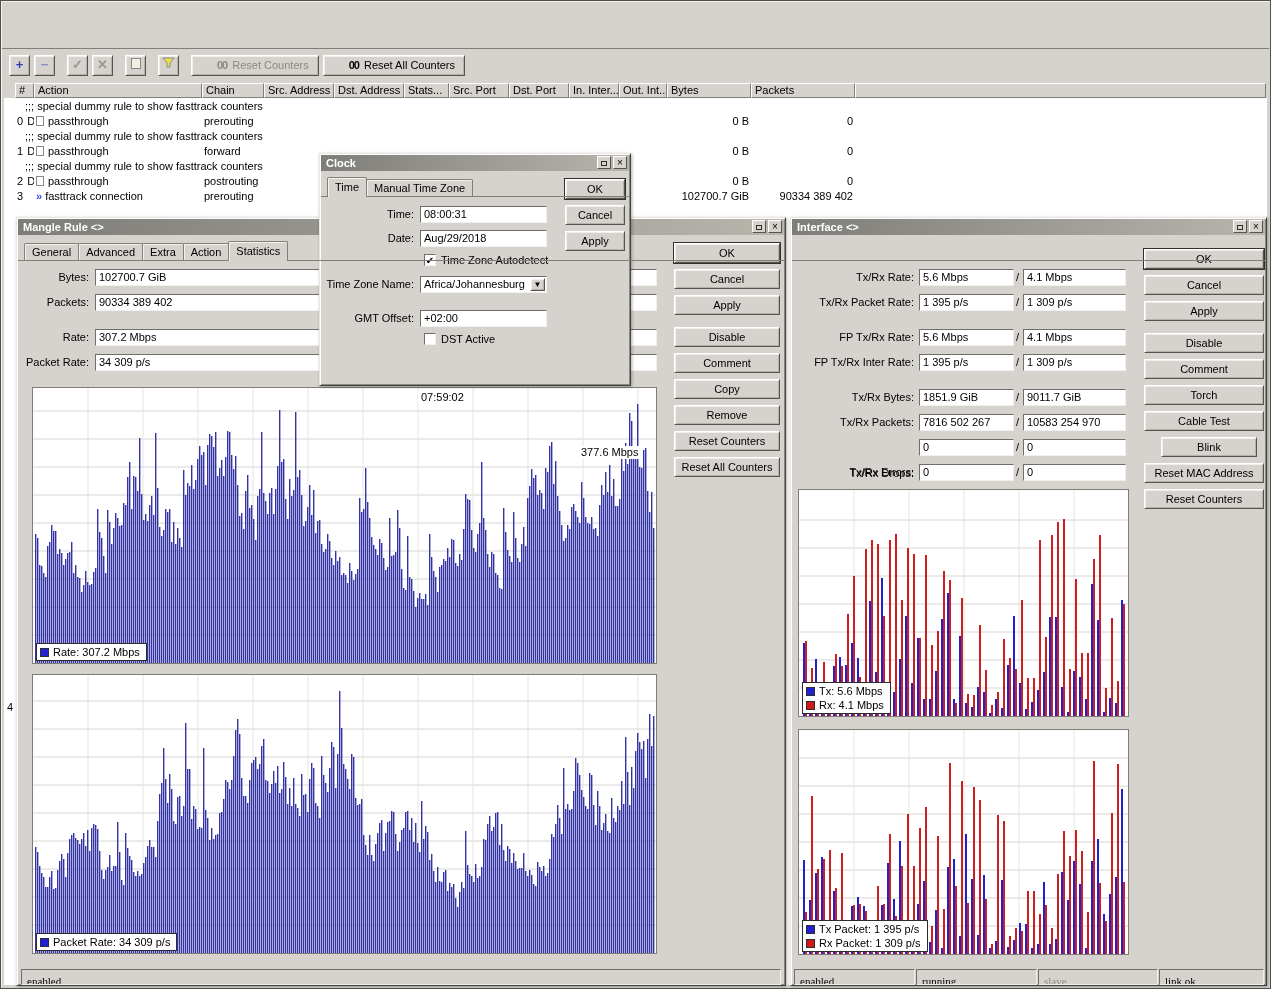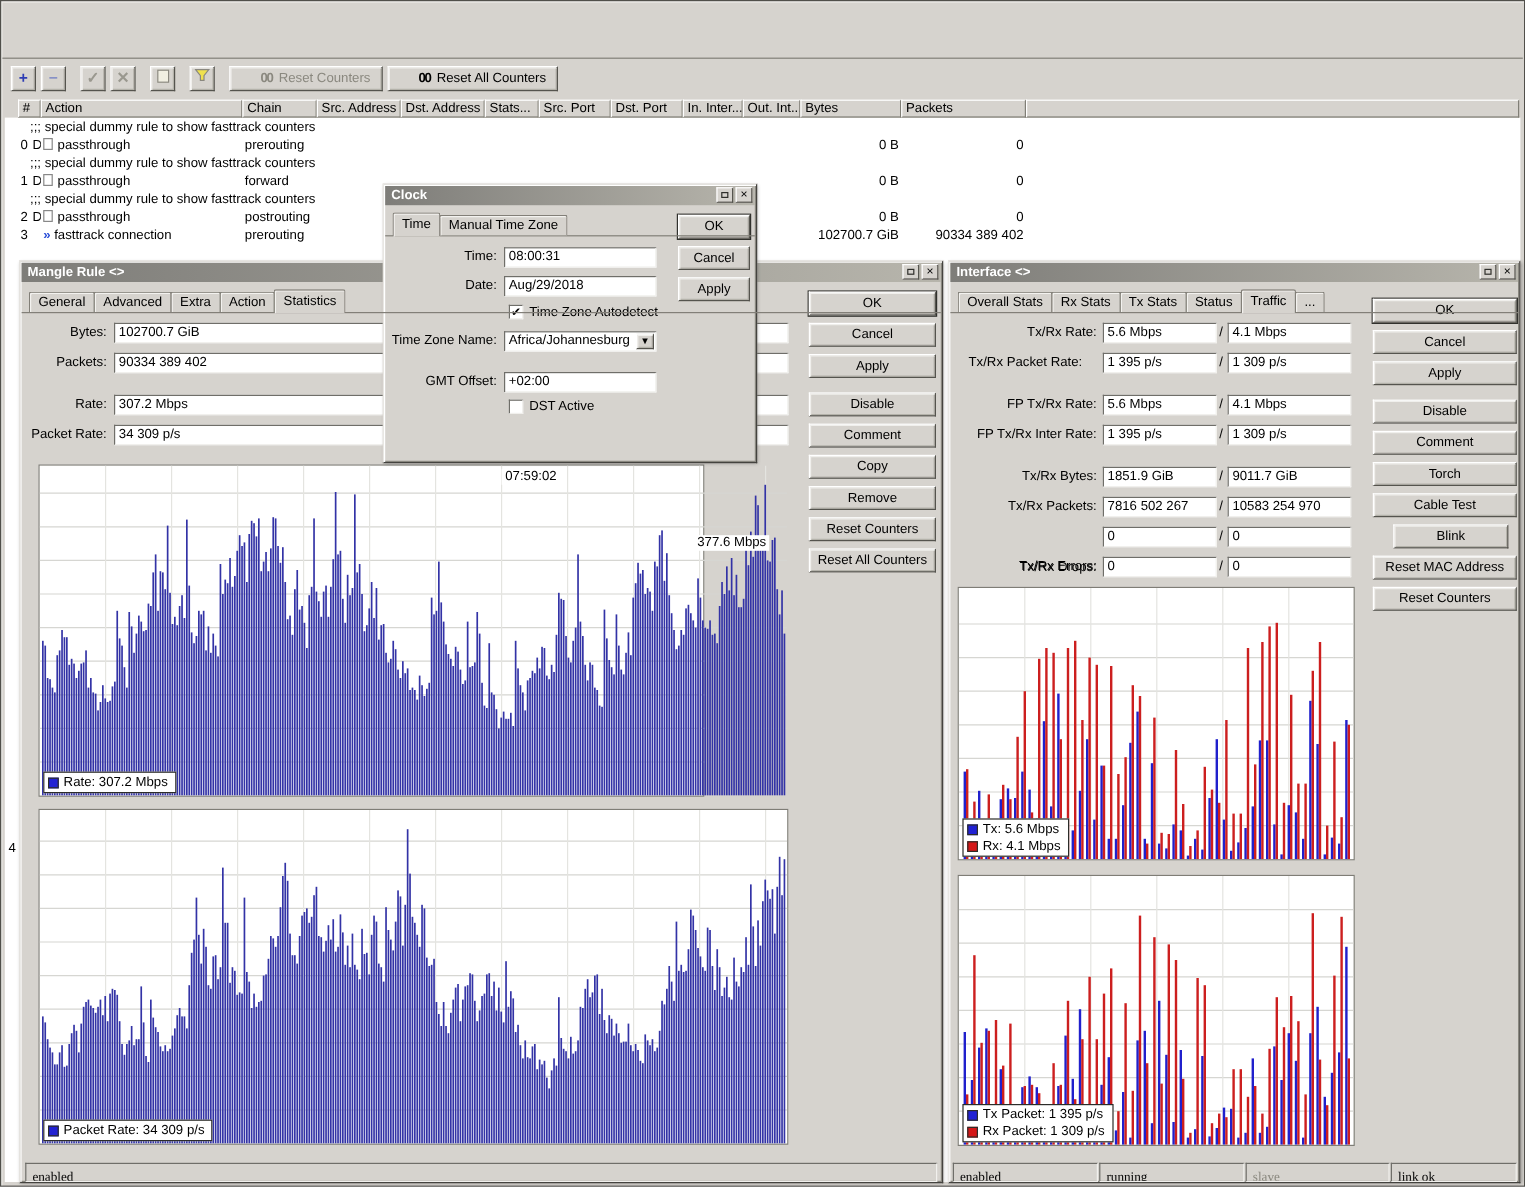--- a/index.html
+++ b/index.html
@@ -197,21 +197,21 @@
     <button class="btn default" style="left:657px; top:25px;  width:106px;">OK</button>
     <button class="btn" style="left:657px; top:51px;  width:106px;">Cancel</button>
     <button class="btn" style="left:657px; top:77px;  width:106px;">Apply</button>
     <button class="btn" style="left:657px; top:109px; width:106px;">Disable</button>
     <button class="btn" style="left:657px; top:135px; width:106px;">Comment</button>
     <button class="btn" style="left:657px; top:161px; width:106px;">Copy</button>
     <button class="btn" style="left:657px; top:187px; width:106px;">Remove</button>
     <button class="btn" style="left:657px; top:213px; width:106px;">Reset Counters</button>
     <button class="btn" style="left:657px; top:239px; width:106px;">Reset All Counters</button>
 
-    <div class="chartwrap" style="left:15px; top:169px; width:555px; height:277px;">
+    <div class="chartwrap" style="left:15px; top:169px; width:625px; height:277px;">
       <div class="bars"><svg width="623" height="275">
             <line x1="0" y1="247" x2="623" y2="247" stroke="#d6d6d2" stroke-width="1"></line>
             <line x1="0" y1="219" x2="623" y2="219" stroke="#d6d6d2" stroke-width="1"></line>
             <line x1="0" y1="191" x2="623" y2="191" stroke="#d6d6d2" stroke-width="1"></line>
             <line x1="0" y1="163" x2="623" y2="163" stroke="#d6d6d2" stroke-width="1"></line>
             <line x1="0" y1="135" x2="623" y2="135" stroke="#d6d6d2" stroke-width="1"></line>
             <line x1="0" y1="107" x2="623" y2="107" stroke="#d6d6d2" stroke-width="1"></line>
             <line x1="0" y1="79" x2="623" y2="79" stroke="#d6d6d2" stroke-width="1"></line>
             <line x1="0" y1="51" x2="623" y2="51" stroke="#d6d6d2" stroke-width="1"></line>
             <line x1="0" y1="23" x2="623" y2="23" stroke="#d6d6d2" stroke-width="1"></line>
@@ -892,36 +892,28 @@
   </div>
 
   <div class="win" style="left:789px; top:216px; width:477px; height:769px;">
     <div class="titlebar">
       <span>Interface &lt;&gt;</span>
       <span class="tbbtns">
         <button class="tbb"><span class="glyphbox"></span></button>
         <button class="tbb"><span>×</span></button>
       </span>
     </div>
-    <div class="tabbar" style="left:7px; top:22px;">
-      <span class="tab">Overall Stats</span>
-      <span class="tab">Rx Stats</span>
-      <span class="tab">Tx Stats</span>
-      <span class="tab">Status</span>
-      <span class="tab active">Traffic</span>
-      <span class="tab">...</span>
-    </div>
     <div class="tabline" style="left:1px; right:1px; top:42px;"></div>
 
     <div class="flabel" style="left:4px; top:51px; width:119px;">Tx/Rx Rate:</div>
     <div class="field" style="left:128px; top:51px; width:95px;">5.6 Mbps</div>
     <span class="slash" style="left:225px; top:51px;">/</span>
     <div class="field" style="left:232px; top:51px; width:103px;">4.1 Mbps</div>
 
-    <div class="flabel" style="left:4px; top:76px; width:119px;text-align:center;">Tx/Rx Packet Rate:</div>
+    <div class="flabel" style="left:4px; top:76px; width:119px;">Tx/Rx Packet Rate:</div>
     <div class="field" style="left:128px; top:76px; width:95px;">1 395 p/s</div>
     <span class="slash" style="left:225px; top:76px;">/</span>
     <div class="field" style="left:232px; top:76px; width:103px;">1 309 p/s</div>
 
     <div class="flabel" style="left:4px; top:111px; width:119px;">FP Tx/Rx Rate:</div>
     <div class="field" style="left:128px; top:111px; width:95px;">5.6 Mbps</div>
     <span class="slash" style="left:225px; top:111px;">/</span>
     <div class="field" style="left:232px; top:111px; width:103px;">4.1 Mbps</div>
 
     <div class="flabel" style="left:4px; top:136px; width:119px;">FP Tx/Rx Inter Rate:</div>

